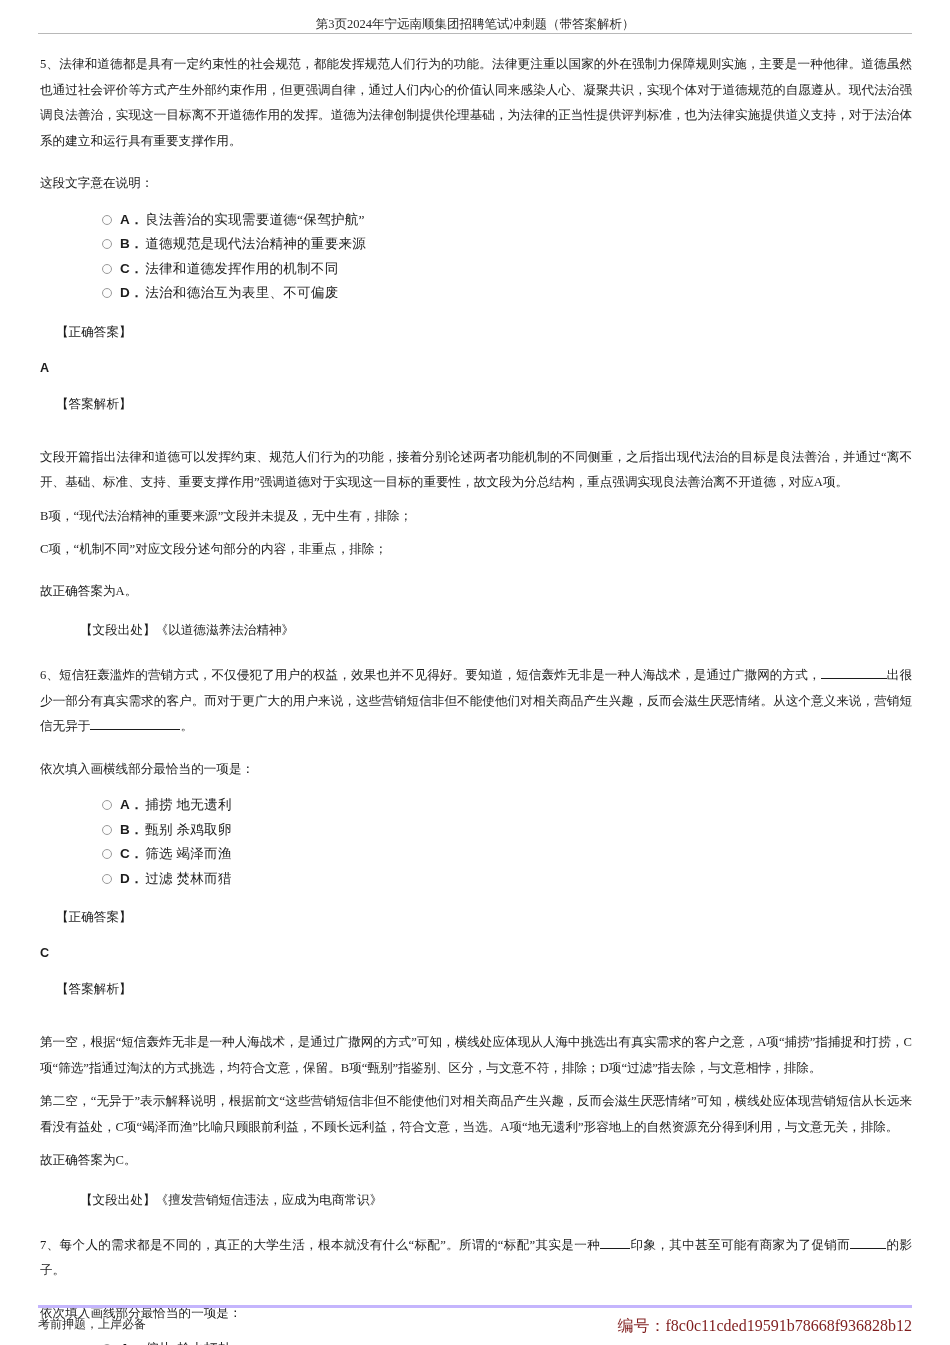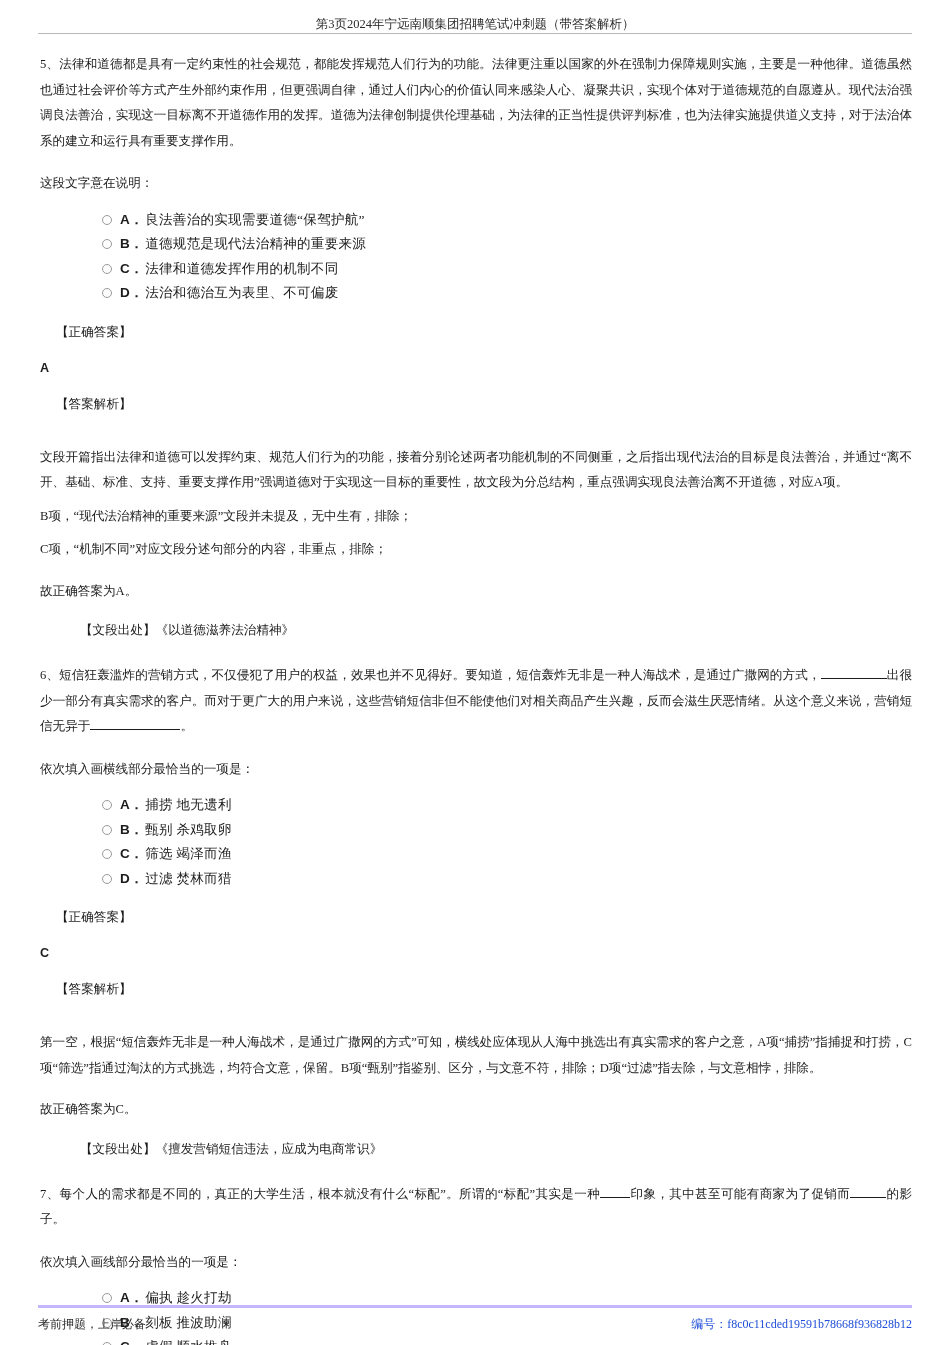--- a/index.html
+++ b/index.html
@@ -61,22 +61,22 @@
     border-top: 3px solid #c4b5fd;
     padding-top: 8px;
     box-sizing: border-box;
   }
   .footer-left {
     font-size: 12px;
     color: #2b2b2b;
     white-space: nowrap;
   }
   .footer-right {
-    font-size: 12px;
-    color: #1d4ed8;
+    font-size: 16px;
+    color: #7f1d1d;
     white-space: nowrap;
   }
 
   
   .content {
     position: absolute;
     top: 52px;
     left: 40px;
     width: 872px;
     height: 1240px;
@@ -264,20 +264,21 @@
       </li>
     </ul>
 
     <p class="label-line">【正确答案】</p>
     <p class="answer-letter">C</p>
     <p class="label-line">【答案解析】</p>
     <div class="gap-md"></div>
 
     <p class="para">第一空，根据“短信轰炸无非是一种人海战术，是通过广撒网的方式”可知，横线处应体现从人海中挑选出有真实需求的客户之意，A项“捕捞”指捕捉和打捞，C项“筛选”指通过淘汰的方式挑选，均符合文意，保留。B项“甄别”指鉴别、区分，与文意不符，排除；D项“过滤”指去除，与文意相悖，排除。</p>
     <div class="gap-sm"></div>
+    <p class="para">第二空，“无异于”表示解释说明，根据前文“这些营销短信非但不能使他们对相关商品产生兴趣，反而会滋生厌恶情绪”可知，横线处应体现营销短信从长远来看没有益处，C项“竭泽而渔”比喻只顾眼前利益，不顾长远利益，符合文意，当选。A项“地无遗利”形容地上的自然资源充分得到利用，与文意无关，排除。</p>
     <div class="gap-sm"></div>
     <p class="para">故正确答案为C。</p>
     <div class="gap-md"></div>
 
     <p class="bracket-title">
       <strong class="b">【文段出处】</strong><span>《擅发营销短信违法，应成为电商常识》</span>
     </p>
     <div class="gap-lg"></div>
 
     <p class="para stem"><span>7、每个人的需求都是不同的，真正的大学生活，根本就没有什么“标配”。所谓的“标配”其实是一种</span><span class="blank w3"></span><span>印象，其中甚至可能有商家为了促销而</span><span class="blank w4"></span><span>的影子。</span></p>

